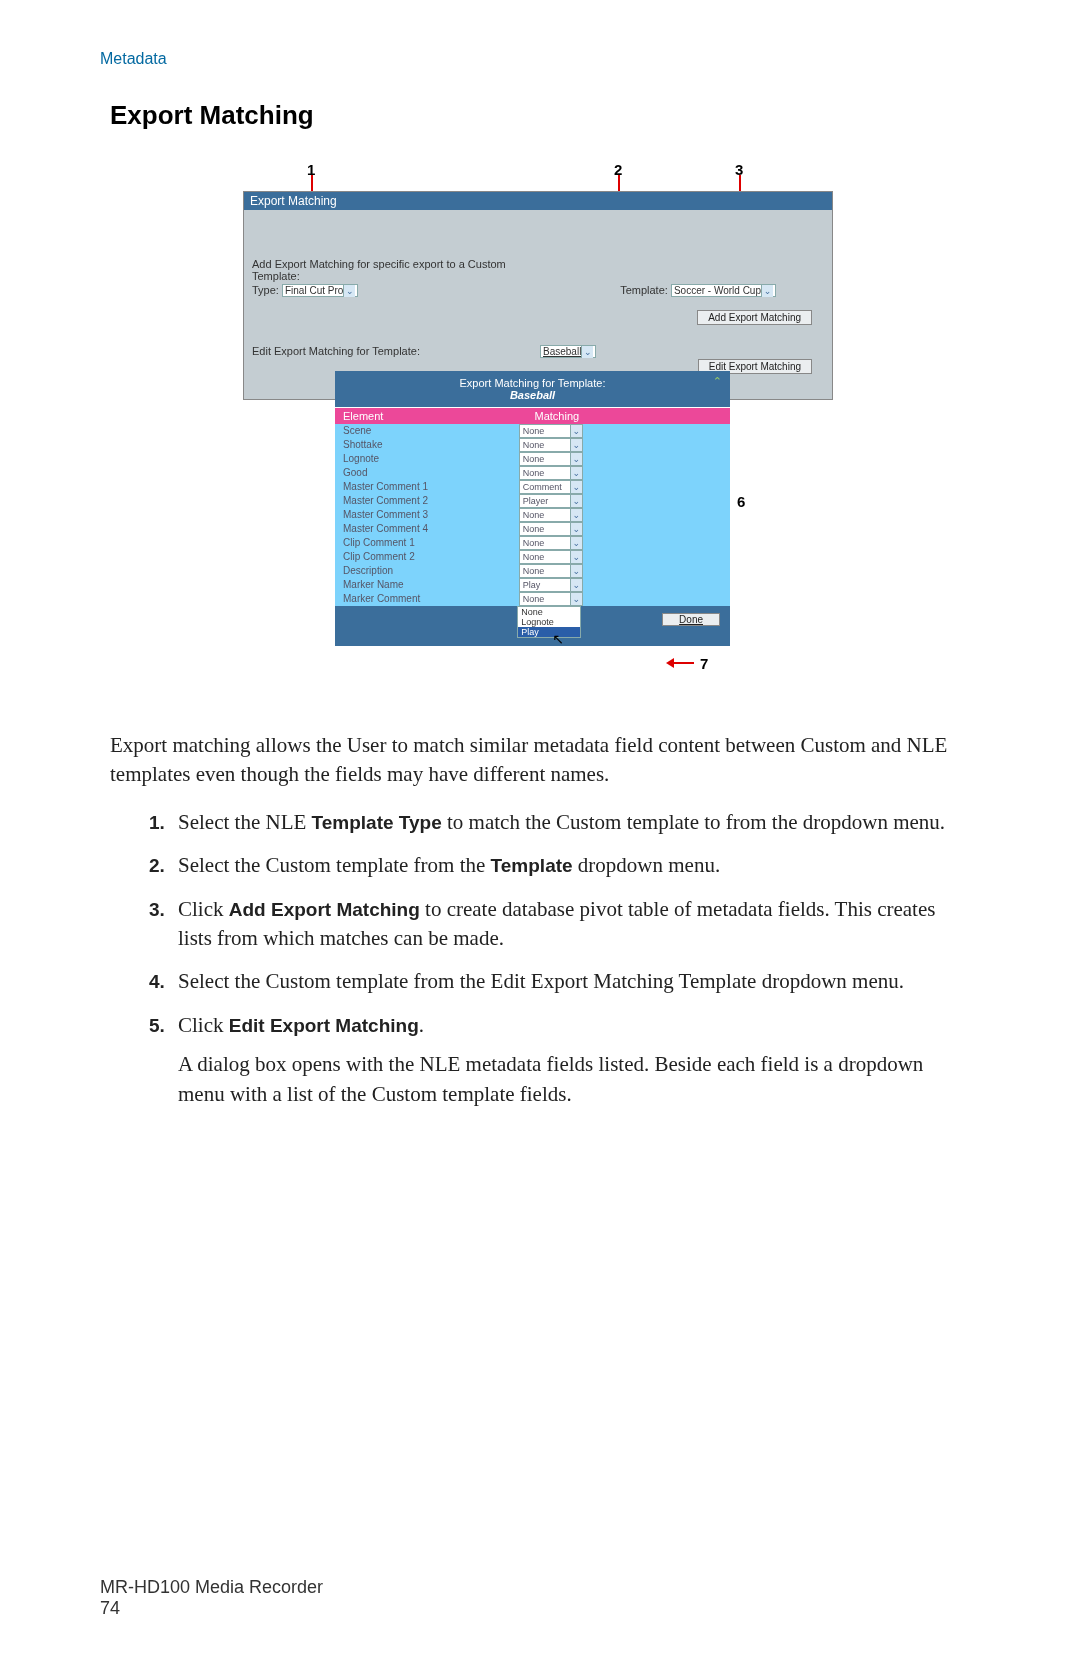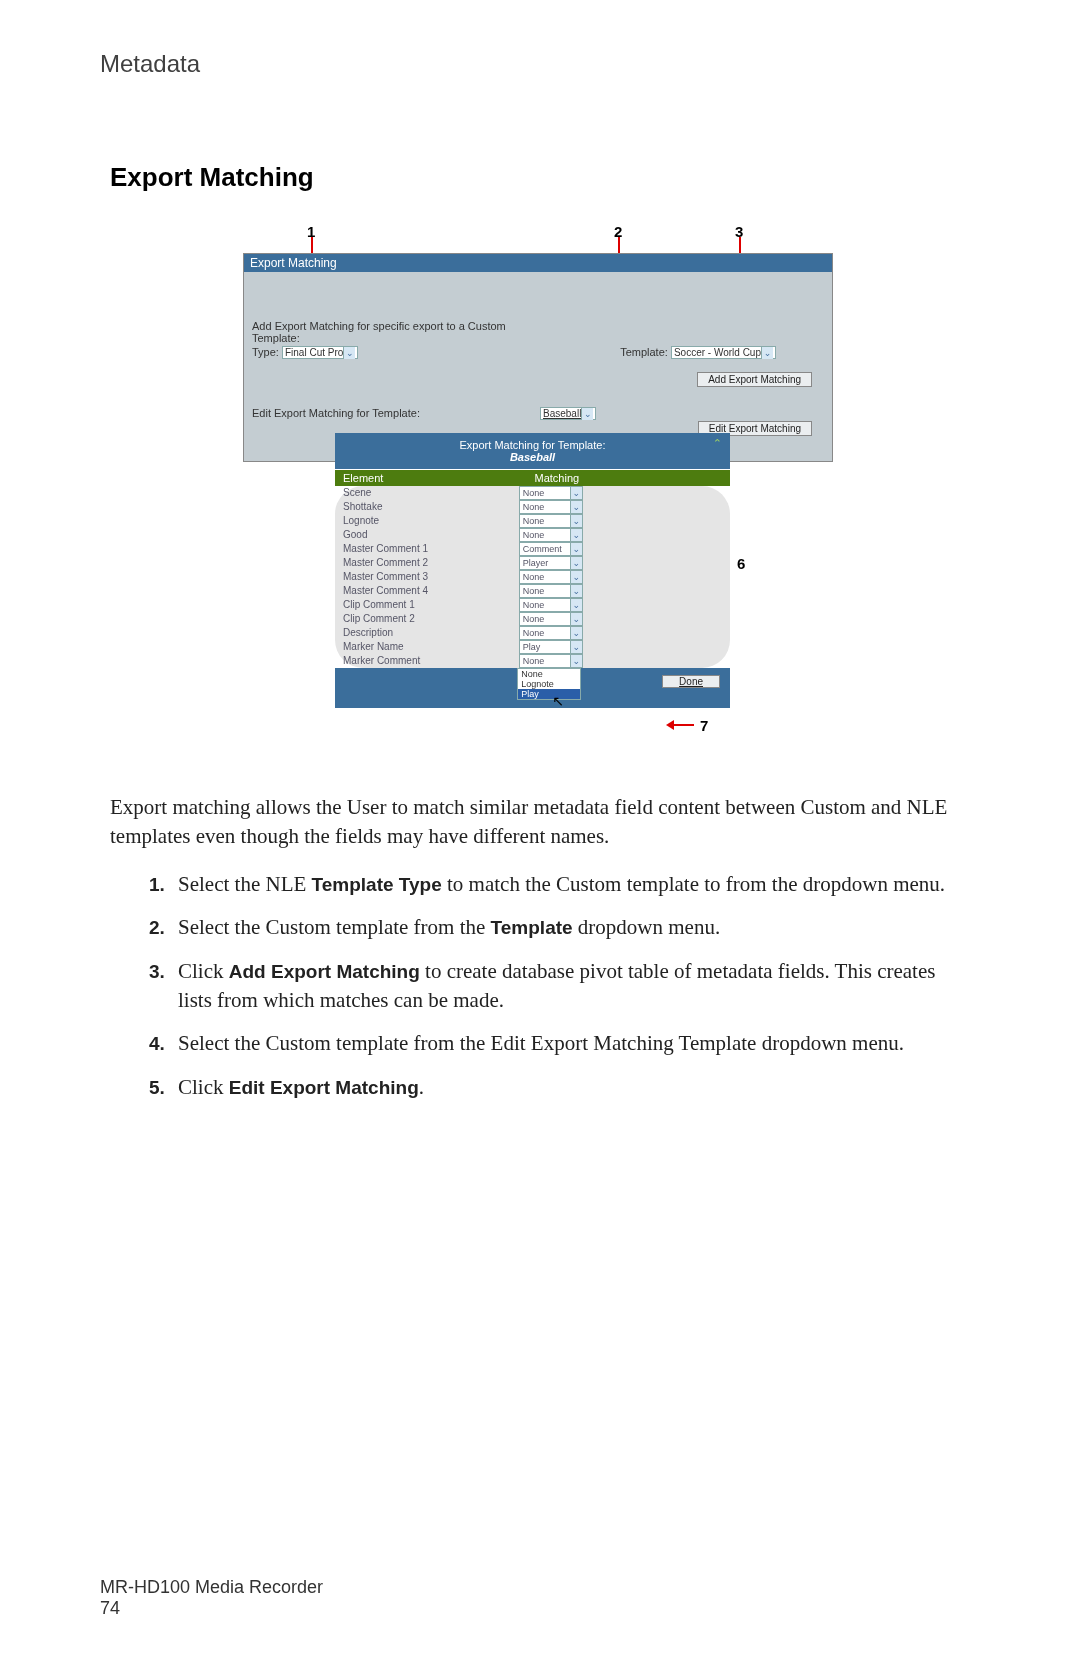--- a/index.html
+++ b/index.html
@@ -5,23 +5,23 @@
     * { margin: 0; padding: 0; box-sizing: border-box; }
     body {
       font-family: Arial, Helvetica, sans-serif;
       background: #fff;
       width: 1080px;
       height: 1669px;
       position: relative;
       padding: 50px 100px;
     }
     .header-text {
-      font-size: 24px;
-      color: #404040;
-      margin-bottom: 84px;
+      font-size: 16px;
+      color: #0369a1;
+      margin-bottom: 32px;
     }
     .section-title {
       font-size: 26px;
       font-weight: bold;
       margin-bottom: 30px;
       margin-left: 10px;
     }
     .figure-area {
       position: relative;
       margin: 0 auto 40px auto;
@@ -138,30 +138,29 @@
     .panel2-title .ital { font-style: italic; font-weight: bold; display: block; }
     .panel2-caret {
       position: absolute;
       right: 8px;
       top: 4px;
       color: #9c6;
       font-size: 11px;
     }
     .panel2-headrow {
       display: flex;
-      background: #4d7c0f;
+      background: #ec4899;
       color: #fff;
       font-size: 11px;
       border-top: 1px solid #fff;
     }
     .panel2-headrow .c1 { width: 50%; padding: 2px 8px; }
     .panel2-headrow .c2 { width: 50%; padding: 2px 2px; }
     .panel2-body {
-      background: #e5e5e5;
-      border-radius: 28px;
+      background: #7dd3fc;
     }
     .panel2-row {
       display: flex;
       color: #556;
       font-size: 10px;
     }
     .panel2-row .c1 { width: 46%; padding: 1px 8px; }
     .panel2-row .c2 { width: 54%; padding: 0 2px; }
     .mini-select {
       display: inline-flex;
@@ -405,20 +404,20 @@
   </div>
 </div>
 
 <div class="instr">
   <p>Export matching allows the User to match similar metadata field content between Custom and NLE templates even though the fields may have different names.</p>
   <ol id="instr-list">
       <li><span>Select the NLE </span><span class="bold-sans">Template Type</span><span> to match the Custom template to from the dropdown menu.</span></li>
       <li><span>Select the Custom template from the </span><span class="bold-sans">Template</span><span> dropdown menu.</span></li>
       <li><span>Click </span><span class="bold-sans">Add Export Matching</span><span> to create database pivot table of metadata fields. This creates lists from which matches can be made.</span></li>
       <li><span>Select the Custom template from the Edit Export Matching Template dropdown menu.</span></li>
-      <li><span>Click </span><span class="bold-sans">Edit Export Matching</span><span>.</span></li>
+      <li><span>Click </span><span class="bold-sans">Edit Export Matching</span><span>.</span><div style="margin-top: 10px;">A dialog box opens with the NLE metadata fields listed. Beside each field is a dropdown menu with a list of the Custom template fields.</div></li>
     </ol>
 </div>
 
 <div class="footer">
   <div>MR-HD100 Media Recorder</div>
   <div>74</div>
 </div>
 
 </body></html>

